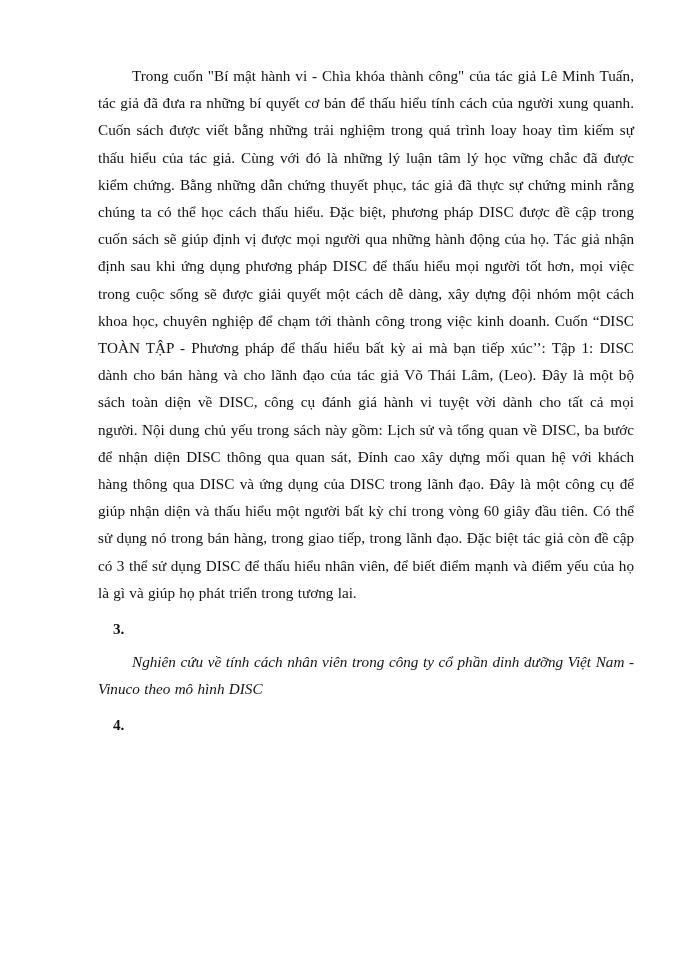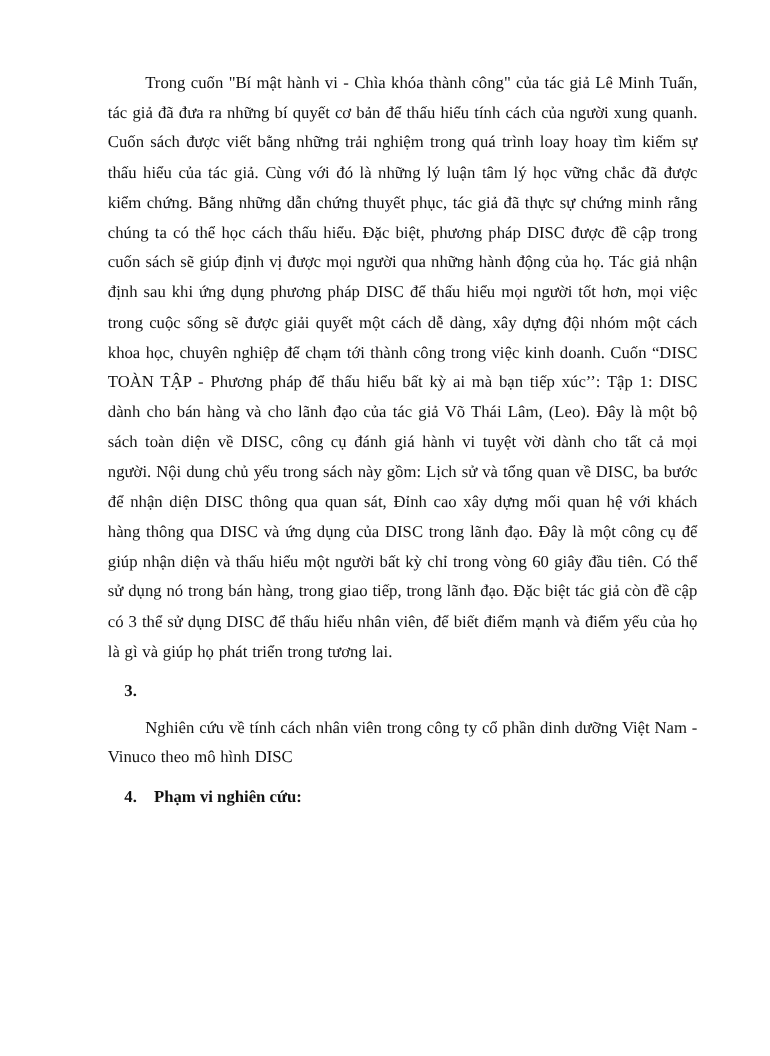--- a/index.html
+++ b/index.html
@@ -36,34 +36,34 @@
       font-weight: bold;
       padding-left: 15px;
       display: flex;
     }
     .heading .num {
       width: 27px;
       flex: none;
     }
     .para.tight {
       margin-top: 0;
+      font-style: italic;
     }
     .gap { height: 6px; }
   </style>
 </head>
 <body>
 
 <div class="page">
 
   <p class="para">Trong cuốn "Bí mật hành vi - Chìa khóa thành công" của tác giả Lê Minh Tuấn, tác giả đã đưa ra những bí quyết cơ bản để thấu hiểu tính cách của người xung quanh. Cuốn sách được viết bằng những trải nghiệm trong quá trình loay hoay tìm kiếm sự thấu hiểu của tác giả. Cùng với đó là những lý luận tâm lý học vững chắc đã được kiểm chứng. Bằng những dẫn chứng thuyết phục, tác giả đã thực sự chứng minh rằng chúng ta có thể học cách thấu hiểu. Đặc biệt, phương pháp DISC được đề cập trong cuốn sách sẽ giúp định vị được mọi người qua những hành động của họ. Tác giả nhận định sau khi ứng dụng phương pháp DISC để thấu hiểu mọi người tốt hơn, mọi việc trong cuộc sống sẽ được giải quyết một cách dễ dàng, xây dựng đội nhóm một cách khoa học, chuyên nghiệp để chạm tới thành công trong việc kinh doanh. Cuốn “DISC TOÀN TẬP - Phương pháp để thấu hiểu bất kỳ ai mà bạn tiếp xúc’’: Tập 1: DISC dành cho bán hàng và cho lãnh đạo của tác giả Võ Thái Lâm, (Leo). Đây là một bộ sách toàn diện về DISC, công cụ đánh giá hành vi tuyệt vời dành cho tất cả mọi người. Nội dung chủ yếu trong sách này gồm: Lịch sử và tổng quan về DISC, ba bước để nhận diện DISC thông qua quan sát, Đỉnh cao xây dựng mối quan hệ với khách hàng thông qua DISC và ứng dụng của DISC trong lãnh đạo. Đây là một công cụ để giúp nhận diện và thấu hiểu một người bất kỳ chỉ trong vòng 60 giây đầu tiên. Có thể sử dụng nó trong bán hàng, trong giao tiếp, trong lãnh đạo. Đặc biệt tác giả còn đề cập có 3 thể sử dụng DISC để thấu hiểu nhân viên, để biết điểm mạnh và điểm yếu của họ là gì và giúp họ phát triển trong tương lai.</p>
 
   <div class="heading">
     <span class="num">3.</span>
   </div>
   <p class="para tight">Nghiên cứu về tính cách nhân viên trong công ty cổ phần dinh dưỡng Việt Nam - Vinuco theo mô hình DISC</p>
 
   <div class="heading">
     <span class="num">4.</span>
-    <span>Phạm vi nghiên cứu:</span>
   </div>
   <div class="gap"></div>
 
 </div>
 
 </body></html>

